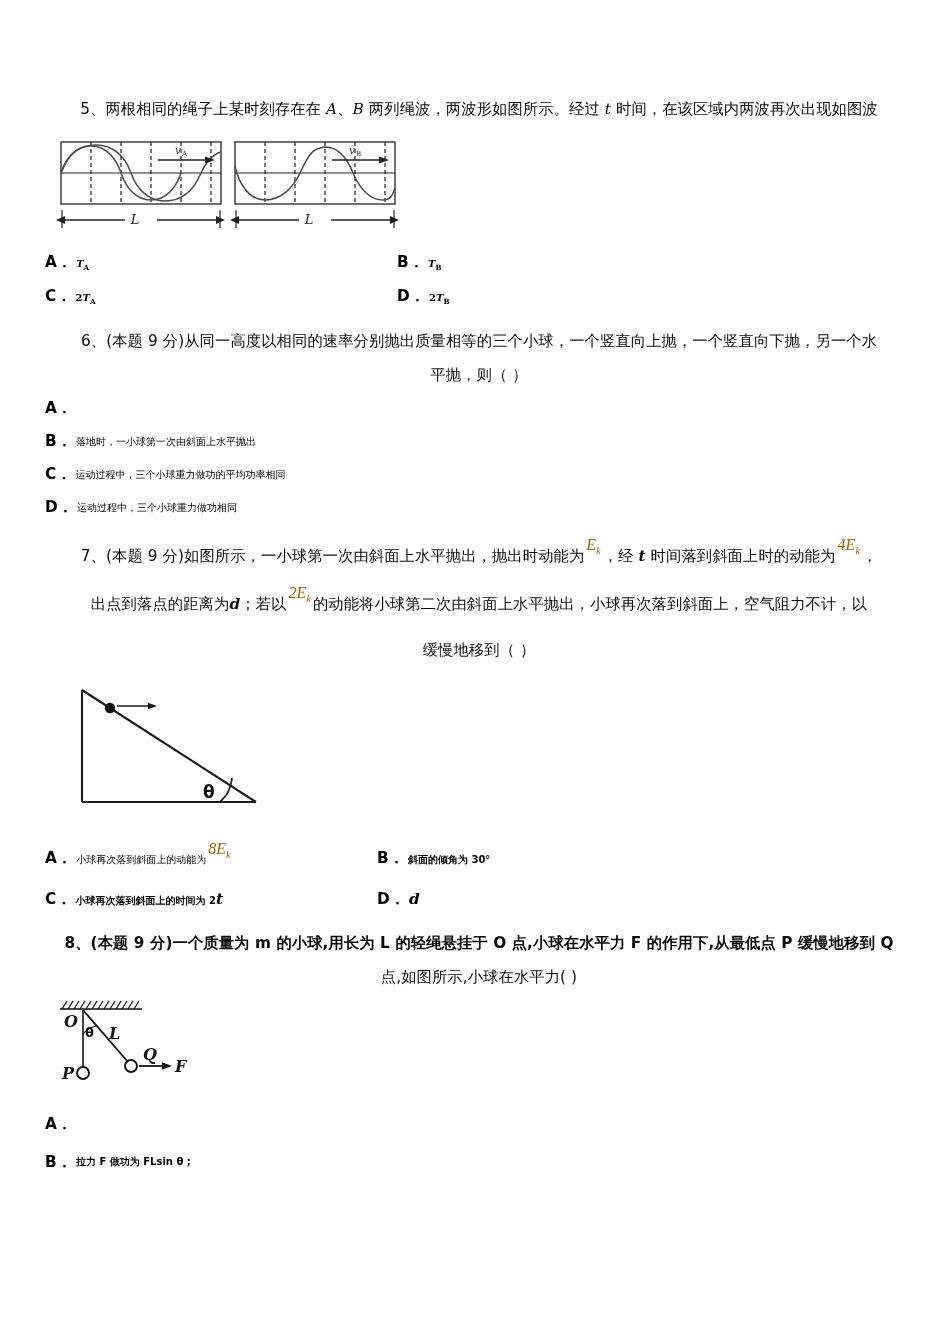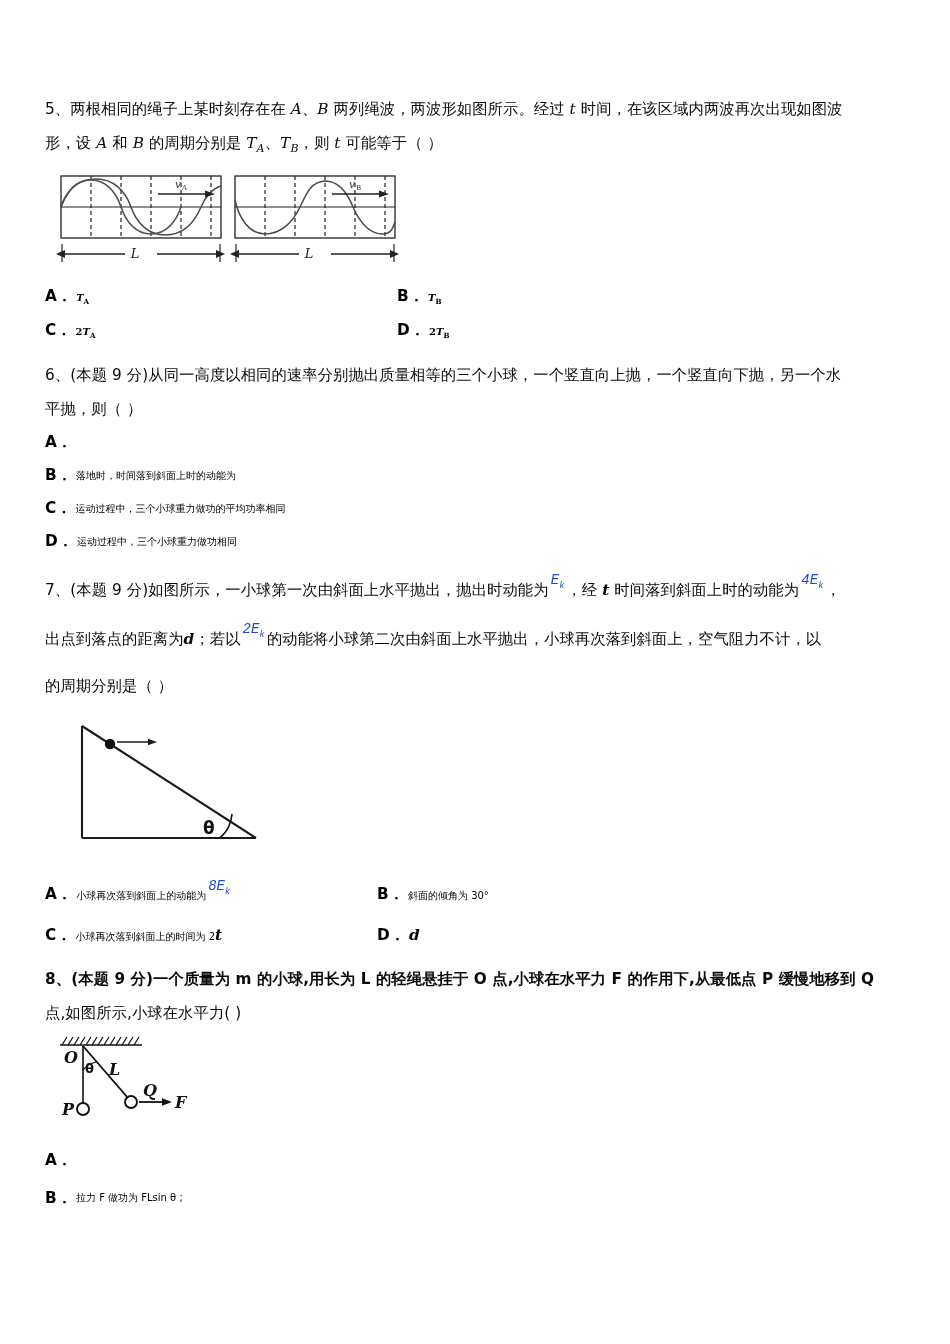--- a/index.html
+++ b/index.html
@@ -19,20 +19,21 @@
     position: absolute;
     left: 0; top: 0;
     width: 950px;
     height: 1344px;
   }
   .content {
     position: absolute;
     left: 45px;
     top: 92px;
     width: 868px;
+    text-align: center;
   }
 
   
   .qline {
     font-family: "DejaVu Sans", "Liberation Sans", sans-serif;
     font-size: 15.3px;
     line-height: 34px;
     color: #0b0b0b;
     letter-spacing: 0.1px;
     white-space: nowrap;
@@ -56,44 +57,44 @@
   .opt-letter {
     font-weight: bold;
     font-size: 15.3px;
     margin-right: 4px;
     white-space: nowrap;
   }
   .opt-text {
     font-size: 10px;
     white-space: nowrap;
   }
-  .opt-text.b { font-weight: normal; }
+  .opt-text.b { font-weight: bold; }
 
   .serif-it {
     font-family: "DejaVu Serif", "Liberation Serif", serif;
     font-style: italic;
   }
   .serif-b {
     font-family: "DejaVu Serif", "Liberation Serif", serif;
     font-weight: bold;
   }
   .bold { font-weight: bold; }
   .sub {
     font-size: 0.72em;
     vertical-align: sub;
     line-height: 0;
   }
   
   .fml {
-    font-family: Liberation Mono, monospace;
+    font-family: Liberation Serif, serif;
     font-style: italic;
-    font-size: 14px;
+    font-size: 16px;
     position: relative;
     top: -11px;
-    color: #1d4ed8;
+    color: #a16207;
     padding: 0 2px;
   }
   .fml .k {
     font-size: 0.62em;
     vertical-align: sub;
     line-height: 0;
   }
 
   
   .wavefig {
@@ -126,21 +127,20 @@
 </head>
 <body>
 
 <div class="page">
  <div class="content">
 
   <div class="block">
 
     <div class="qline"><span>5、两根相同的绳子上某时刻存在在 </span><span class="serif-it">A</span><span>、</span><span class="serif-it">B</span><span> 两列绳波，两波形如图所示。经过 </span><span class="serif-it">t</span><span> 时间，在该区域内两波再次出现如图波</span></div>
 
-    <div class="qline"><span>形，设 </span><span class="serif-it">A</span><span> 和 </span><span class="serif-it">B</span><span> 的周期分别是 </span><span class="serif-it">T</span><span class="serif-it sub">A</span><span>、</span><span class="serif-it">T</span><span class="serif-it sub">B</span><span>，则 </span><span class="serif-it">t</span><span> 可能等于（      ）</span></div>
 
     <div class="wavefig">
       <svg width="350" height="105" viewBox="0 0 350 105">
 
         <g>
           <rect x="8" y="6" width="160" height="62" fill="none" stroke="#222" stroke-width="1.3"></rect>
           <line x1="8" y1="37" x2="168" y2="37" stroke="#222" stroke-width="1.1"></line>
 
           <line x1="38" y1="6" x2="38" y2="68" stroke="#222" stroke-width="1.2" stroke-dasharray="4,3"></line>
           <line x1="68" y1="6" x2="68" y2="68" stroke="#222" stroke-width="1.2" stroke-dasharray="4,3"></line>
@@ -221,41 +221,41 @@
   <div class="block">
     <div class="qline">6、(本题 9 分)从同一高度以相同的速率分别抛出质量相等的三个小球，一个竖直向上抛，一个竖直向下抛，另一个水</div>
     <div class="qline">平抛，则（      ）</div>
 
     <div class="opts">
       <div class="optrow">
         <span class="opt-letter">A．</span>
       </div>
       <div class="optrow">
         <span class="opt-letter">B．</span>
-        <span class="opt-text">落地时，时间落到斜面上时的动能为</span>
+        <span class="opt-text">落地时，一小球第一次由斜面上水平抛出</span>
       </div>
       <div class="optrow">
         <span class="opt-letter">C．</span>
         <span class="opt-text">运动过程中，三个小球重力做功的平均功率相同</span>
       </div>
       <div class="optrow">
         <span class="opt-letter">D．</span>
         <span class="opt-text">运动过程中，三个小球重力做功相同</span>
       </div>
     </div>
   </div>
 
   <div class="sp10"></div>
 
   <div class="block">
     <div class="qline" style="line-height:44px"><span>7、(本题 9 分)如图所示，一小球第一次由斜面上水平抛出，抛出时动能为</span><span class="fml"><span>E</span><span class="k">k</span></span><span>，经 </span><span class="serif-it bold">t</span><span> 时间落到斜面上时的动能为</span><span class="fml"><span>4E</span><span class="k">k</span></span><span>，</span></div>
 
     <div class="qline" style="line-height:52px"><span>出点到落点的距离为</span><span class="serif-it bold">d</span><span>；若以</span><span class="fml"><span>2E</span><span class="k">k</span></span><span>的动能将小球第二次由斜面上水平抛出，小球再次落到斜面上，空气阻力不计，以</span></div>
 
-    <div class="qline" style="line-height:40px">的周期分别是（       ）</div>
+    <div class="qline" style="line-height:40px">缓慢地移到（       ）</div>
 
     <div class="inclinefig">
       <svg width="230" height="150" viewBox="0 0 230 150">
 
         <line x1="22" y1="12" x2="22" y2="124" stroke="#1a1a1a" stroke-width="2.1"></line>
         <line x1="22" y1="124" x2="196" y2="124" stroke="#1a1a1a" stroke-width="2.1"></line>
         <line x1="22" y1="12" x2="196" y2="124" stroke="#1a1a1a" stroke-width="2.1"></line>
 
         <circle cx="50" cy="30" r="5.2" fill="#111"></circle>
 

